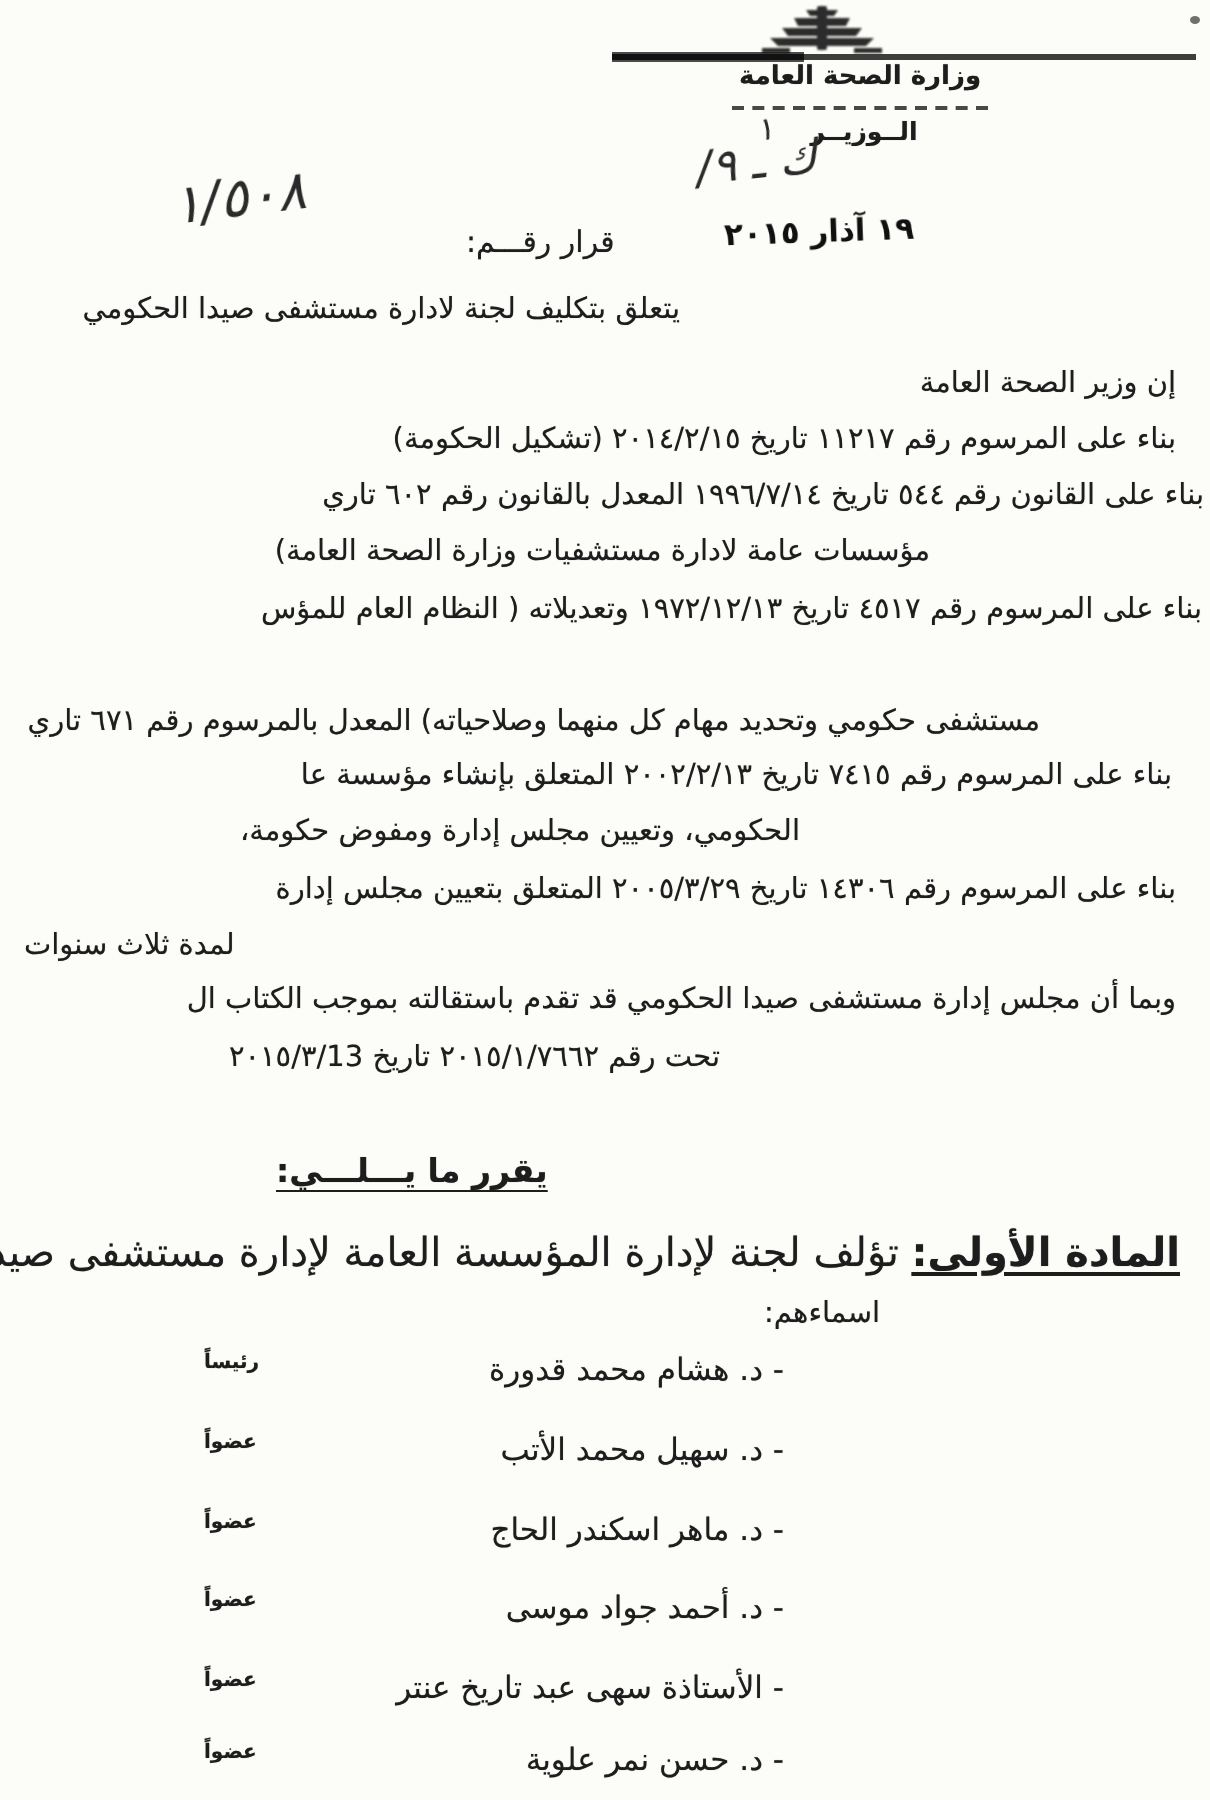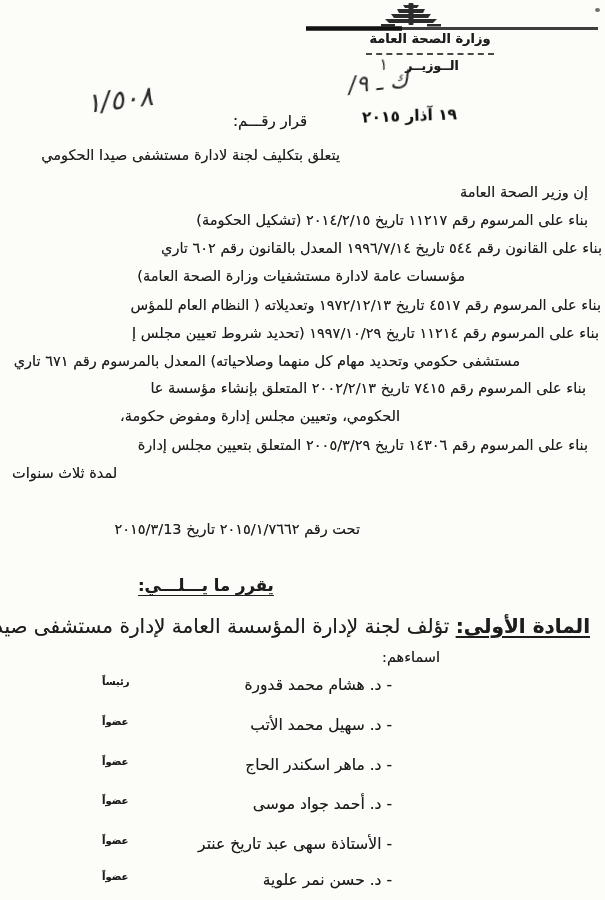--- a/index.html
+++ b/index.html
@@ -92,26 +92,26 @@
   <div class="abs decision-label ink">قرار رقـــم:</div>
   <div class="abs hand hand-number">١/٥٠٨</div>
   <div class="abs date-stamp">١٩ آذار ٢٠١٥</div>
   <div class="abs subject ink">يتعلق بتكليف لجنة لادارة مستشفى صيدا الحكومي</div>
 
   <div class="abs pl ink l0">إن وزير الصحة العامة</div>
   <div class="abs pl ink l1">بناء على المرسوم رقم ١١٢١٧ تاريخ ٢٠١٤/٢/١٥ (تشكيل الحكومة)</div>
   <div class="abs pl ink l2">بناء على القانون رقم ٥٤٤ تاريخ ١٩٩٦/٧/١٤ المعدل بالقانون رقم ٦٠٢ تاري</div>
   <div class="abs pl ink l3">مؤسسات عامة لادارة مستشفيات وزارة الصحة العامة)</div>
   <div class="abs pl ink l4">بناء على المرسوم رقم ٤٥١٧ تاريخ ١٩٧٢/١٢/١٣ وتعديلاته ( النظام العام للمؤس</div>
-  <div class="abs pl ink l5">بناء على المرسوم رقم ١١٢١٤ تاريخ ١٩٩٧/١٠/٢٩ (تحديد شروط تعيين مجلس إ</div>
   <div class="abs pl ink l6">مستشفى حكومي وتحديد مهام كل منهما وصلاحياته) المعدل بالمرسوم رقم ٦٧١ تاري</div>
   <div class="abs pl ink l7">بناء على المرسوم رقم ٧٤١٥ تاريخ ٢٠٠٢/٢/١٣ المتعلق بإنشاء مؤسسة عا</div>
   <div class="abs pl ink l8">الحكومي، وتعيين مجلس إدارة ومفوض حكومة،</div>
   <div class="abs pl ink l9">بناء على المرسوم رقم ١٤٣٠٦ تاريخ ٢٠٠٥/٣/٢٩ المتعلق بتعيين مجلس إدارة</div>
   <div class="abs pl ink l10">لمدة ثلاث سنوات</div>
+  <div class="abs pl ink l11">وبما أن مجلس إدارة مستشفى صيدا الحكومي قد تقدم باستقالته بموجب الكتاب ال</div>
   <div class="abs pl ink l12">تحت رقم ٢٠١٥/١/٧٦٦٢ تاريخ ٢٠١٥/٣/13</div>
 
   <div class="abs decide-heading ink">يقرر ما يـــلـــي:</div>
   <div class="abs article-line ink">
     <span class="article-label">المادة الأولى:</span><span> تؤلف لجنة لإدارة المؤسسة العامة لإدارة مستشفى صيدا الحكوم</span>
   </div>
   <div class="abs names-intro ink">اسماءهم:</div>
 
   <div class="abs member-name ink r0">- د. هشام محمد قدورة</div>
   <div class="abs member-role ink r0">رئيساً</div>

